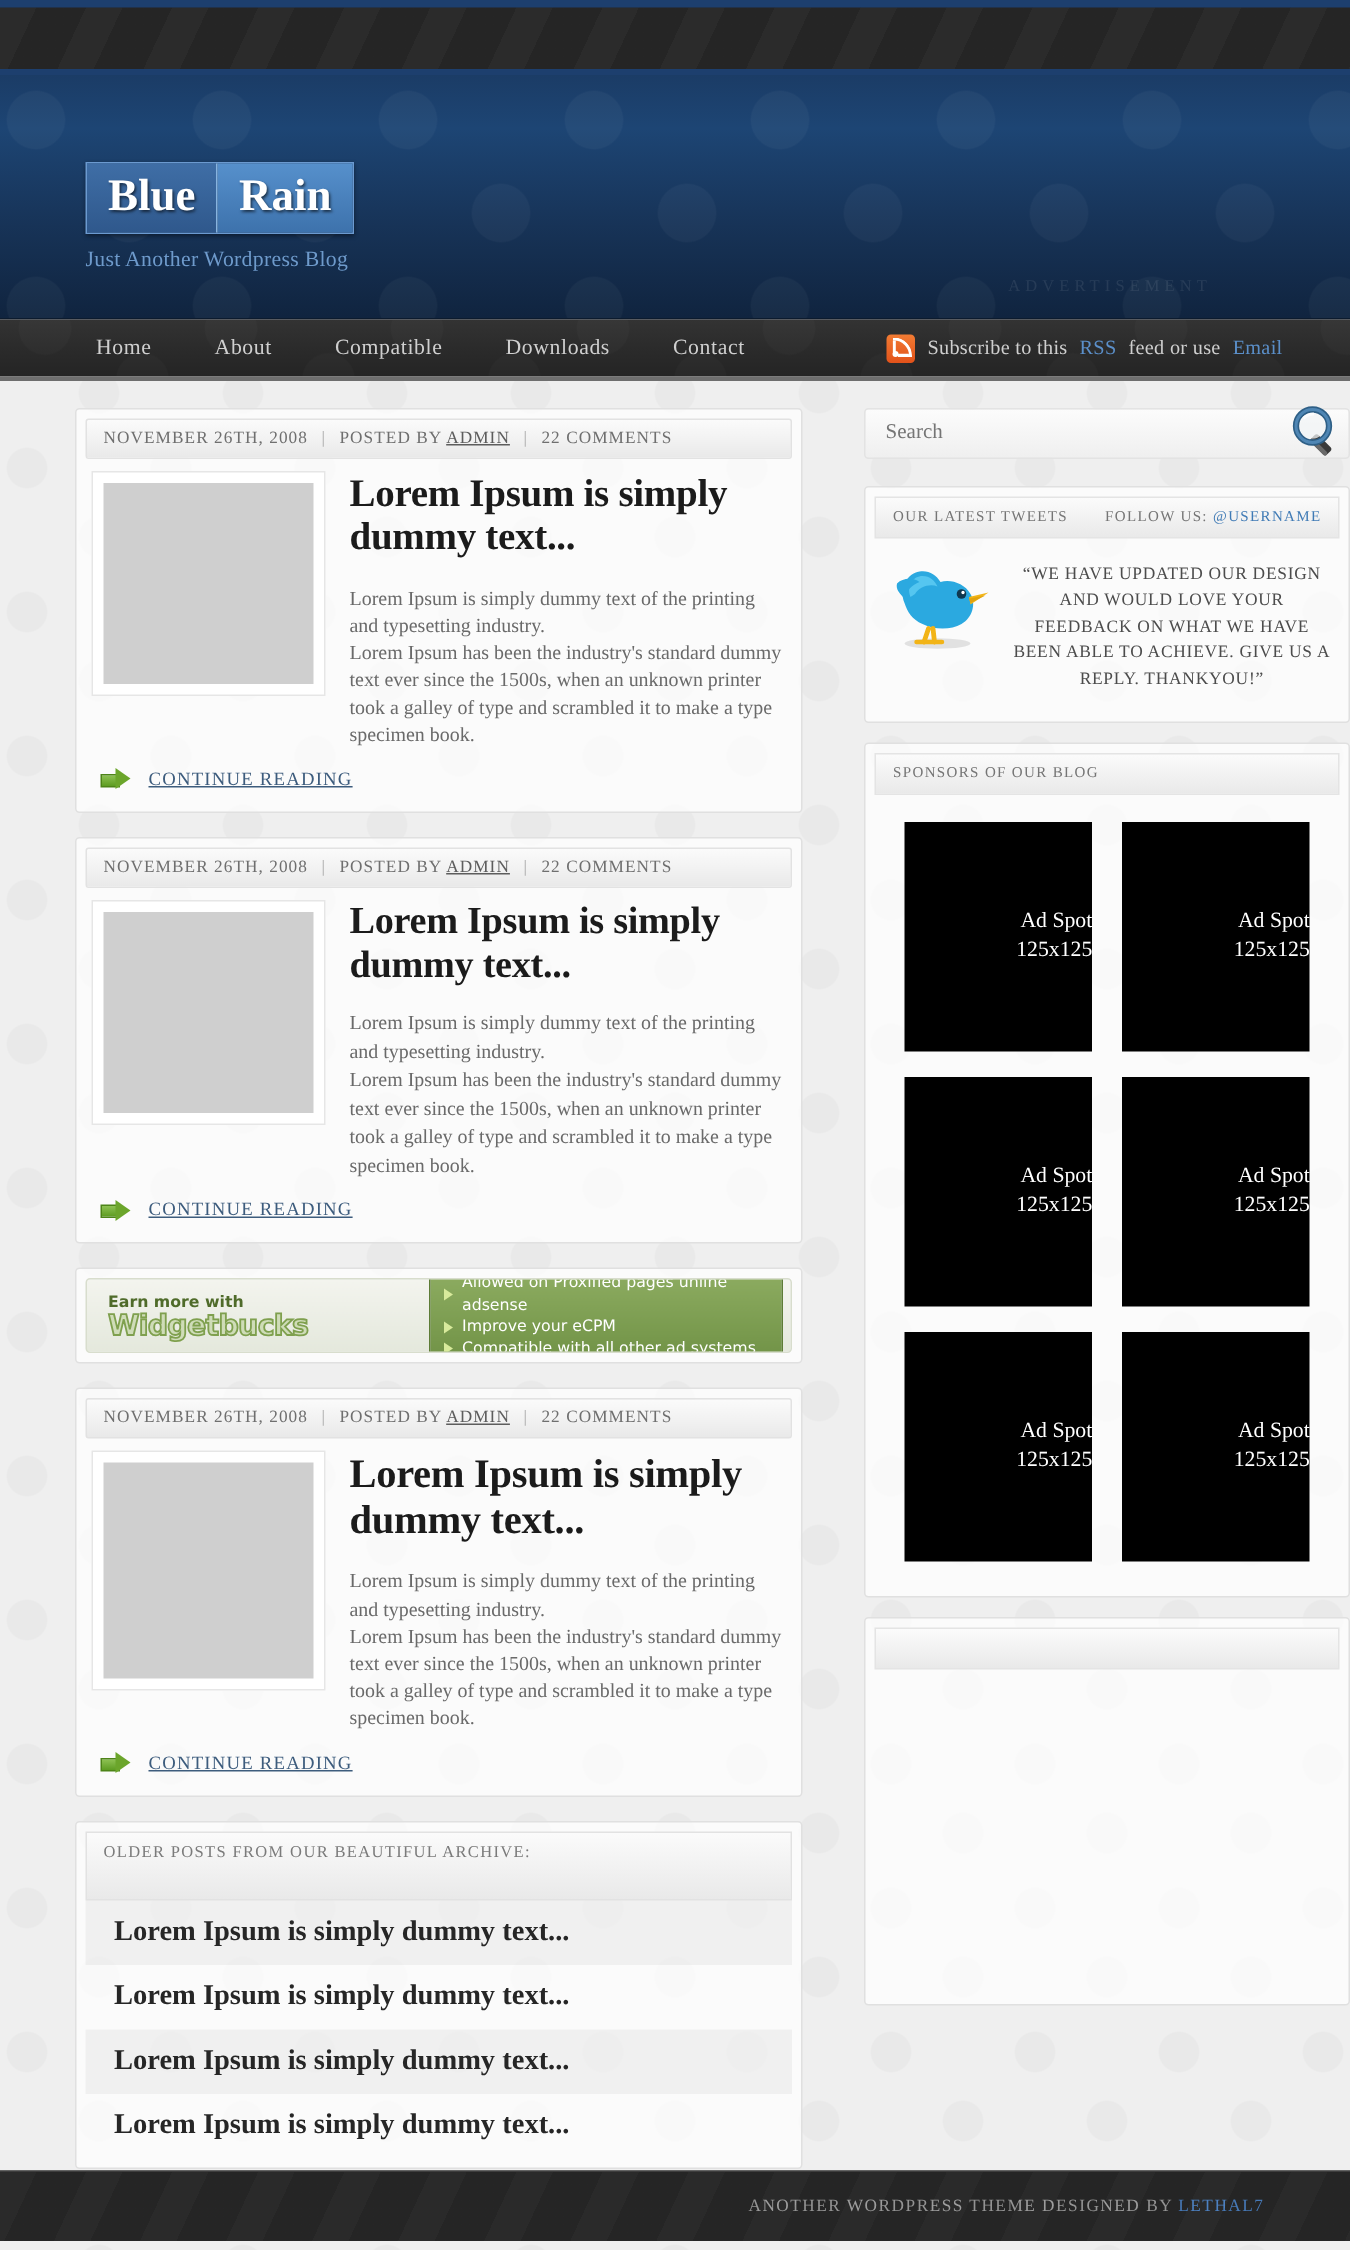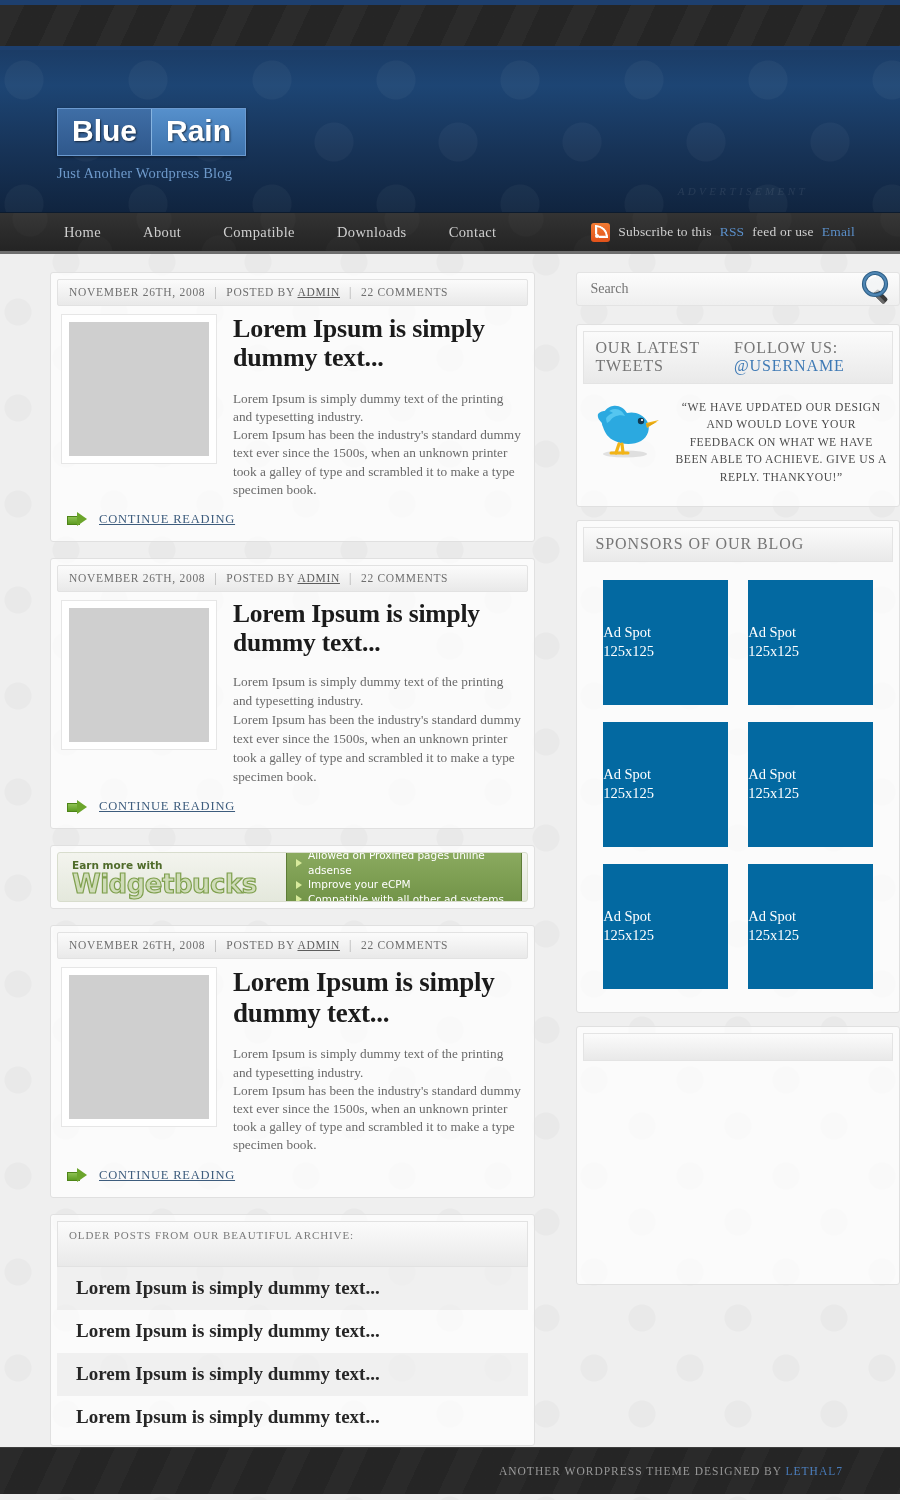--- a/index.html
+++ b/index.html
@@ -56,21 +56,21 @@
       radial-gradient(circle at 86px 92px, rgba(255,255,255,0.035) 19px, transparent 20px);
     background-size: 124px 124px;
   }
   .logo-wrap { position: absolute; left: 57px; top: 58px; }
   .logo {
     display: inline-flex;
     border: 1px solid #6b9ad0;
     box-shadow: 0 1px 3px rgba(0,0,0,0.45);
   }
   .logo span {
-    font-family: Liberation Sans, sans-serif;
+    font-family: Liberation Serif, serif;
     font-weight: bold;
     font-size: 30px;
     color: #fff;
     padding: 7px 14px 9px;
     letter-spacing: 0px;
     text-shadow: 1px 1px 2px rgba(0,0,0,0.6);
     line-height: 1;
   }
   .logo .l1 { background: linear-gradient(180deg,#3f6ea6,#2f588c); }
   .logo .l2 { background: linear-gradient(180deg,#5690cc,#3d72ac); border-left: 1px solid #87b4e0; }
@@ -82,21 +82,20 @@
     letter-spacing: 0.2px;
   }
   .adv-label {
     position: absolute;
     right: 92px; top: 147px;
     transform: translateY(-100%);
     font-family: "Liberation Serif", serif;
     font-size: 11px;
     letter-spacing: 3.4px;
     color: rgba(255,255,255,0.085);
-    font-style: italic;
   }
 
   
   .navbar {
     height: 41px;
     background: linear-gradient(180deg,#333333 0%,#2b2b2b 50%,#242424 100%);
     border-bottom: 3px solid #6e6e6e;
     display: flex;
     align-items: center;
     position: relative;
@@ -253,21 +252,21 @@
     border-radius: 3px;
     overflow: hidden;
   }
   .wb-left { width: 228px; padding-left: 14px; }
   .wb-earn {
     font-family: "DejaVu Sans", sans-serif;
     font-weight: bold; font-size: 10.5px; color: #4f6b2a;
   }
   .wb-brand {
     font-family: "DejaVu Sans", sans-serif;
-    font-weight: bold; font-size: 26px; line-height: 0.95;
+    font-weight: bold; font-size: 19px; line-height: 0.95;
     color: #cfdcb8;
     -webkit-text-stroke: 1.2px #7fa04e;
     letter-spacing: -0.5px;
     margin-top: 1px;
   }
   .wb-right {
     flex: 1; margin: 3px 5px 3px 0;
     background: linear-gradient(180deg,#8fae63,#6e9044);
     border: 1px solid #5d7c36;
     border-radius: 6px;
@@ -343,21 +342,21 @@
     border-radius: 3px;
     padding: 6px;
     margin-bottom: 13px;
   }
   .widget-head {
     background: linear-gradient(180deg,#fbfbfb,#e9e9e9);
     border: 1px solid #e4e4e4;
     padding: 7px 11px 8px;
     display: flex; justify-content: space-between; align-items: flex-start;
     font-family: "Liberation Serif", serif;
-    font-size: 16px; letter-spacing: 0.9px;
+    font-size: 10px; letter-spacing: 0.9px;
     color: #757575; text-transform: uppercase; gap: 20px;
   }
   .widget-head .follow { color: #757575; }
   .widget-head .follow b { color: #3f7ab5; font-weight: normal; }
   .tweet-row { display: flex; padding: 13px 6px 14px 6px; gap: 12px; }
   .tweet-text {
     font-family: "Liberation Serif", serif;
     font-size: 11.6px; line-height: 1.5;
     letter-spacing: 0.5px;
     color: #4c4c4c; text-transform: uppercase;
@@ -365,25 +364,25 @@
     text-align: center;
   }
   .bird { width: 74px; height: 62px; flex: none; }
   .ads-grid {
     display: grid; grid-template-columns: 125px 125px;
     gap: 17px 20px;
     padding: 18px 14px 17px;
     justify-content: center;
   }
   .ad-spot {
-    width: 125px; height: 125px;
-    background: #0369a1;
+    width: 125px; height: 153px;
+    background: #000000;
     color: #fff;
     display: flex; flex-direction: column;
-    align-items: flex-start; justify-content: center;
+    align-items: flex-end; justify-content: center;
     font-family: "Liberation Serif", serif;
     font-size: 14.5px; line-height: 1.35;
   }
   .widget.empty { padding: 6px; }
   .widget.empty .widget-head { height: 28px; }
   .widget.empty .empty-body { height: 217px; }
 
   
   .footer {
     height: 47px;

